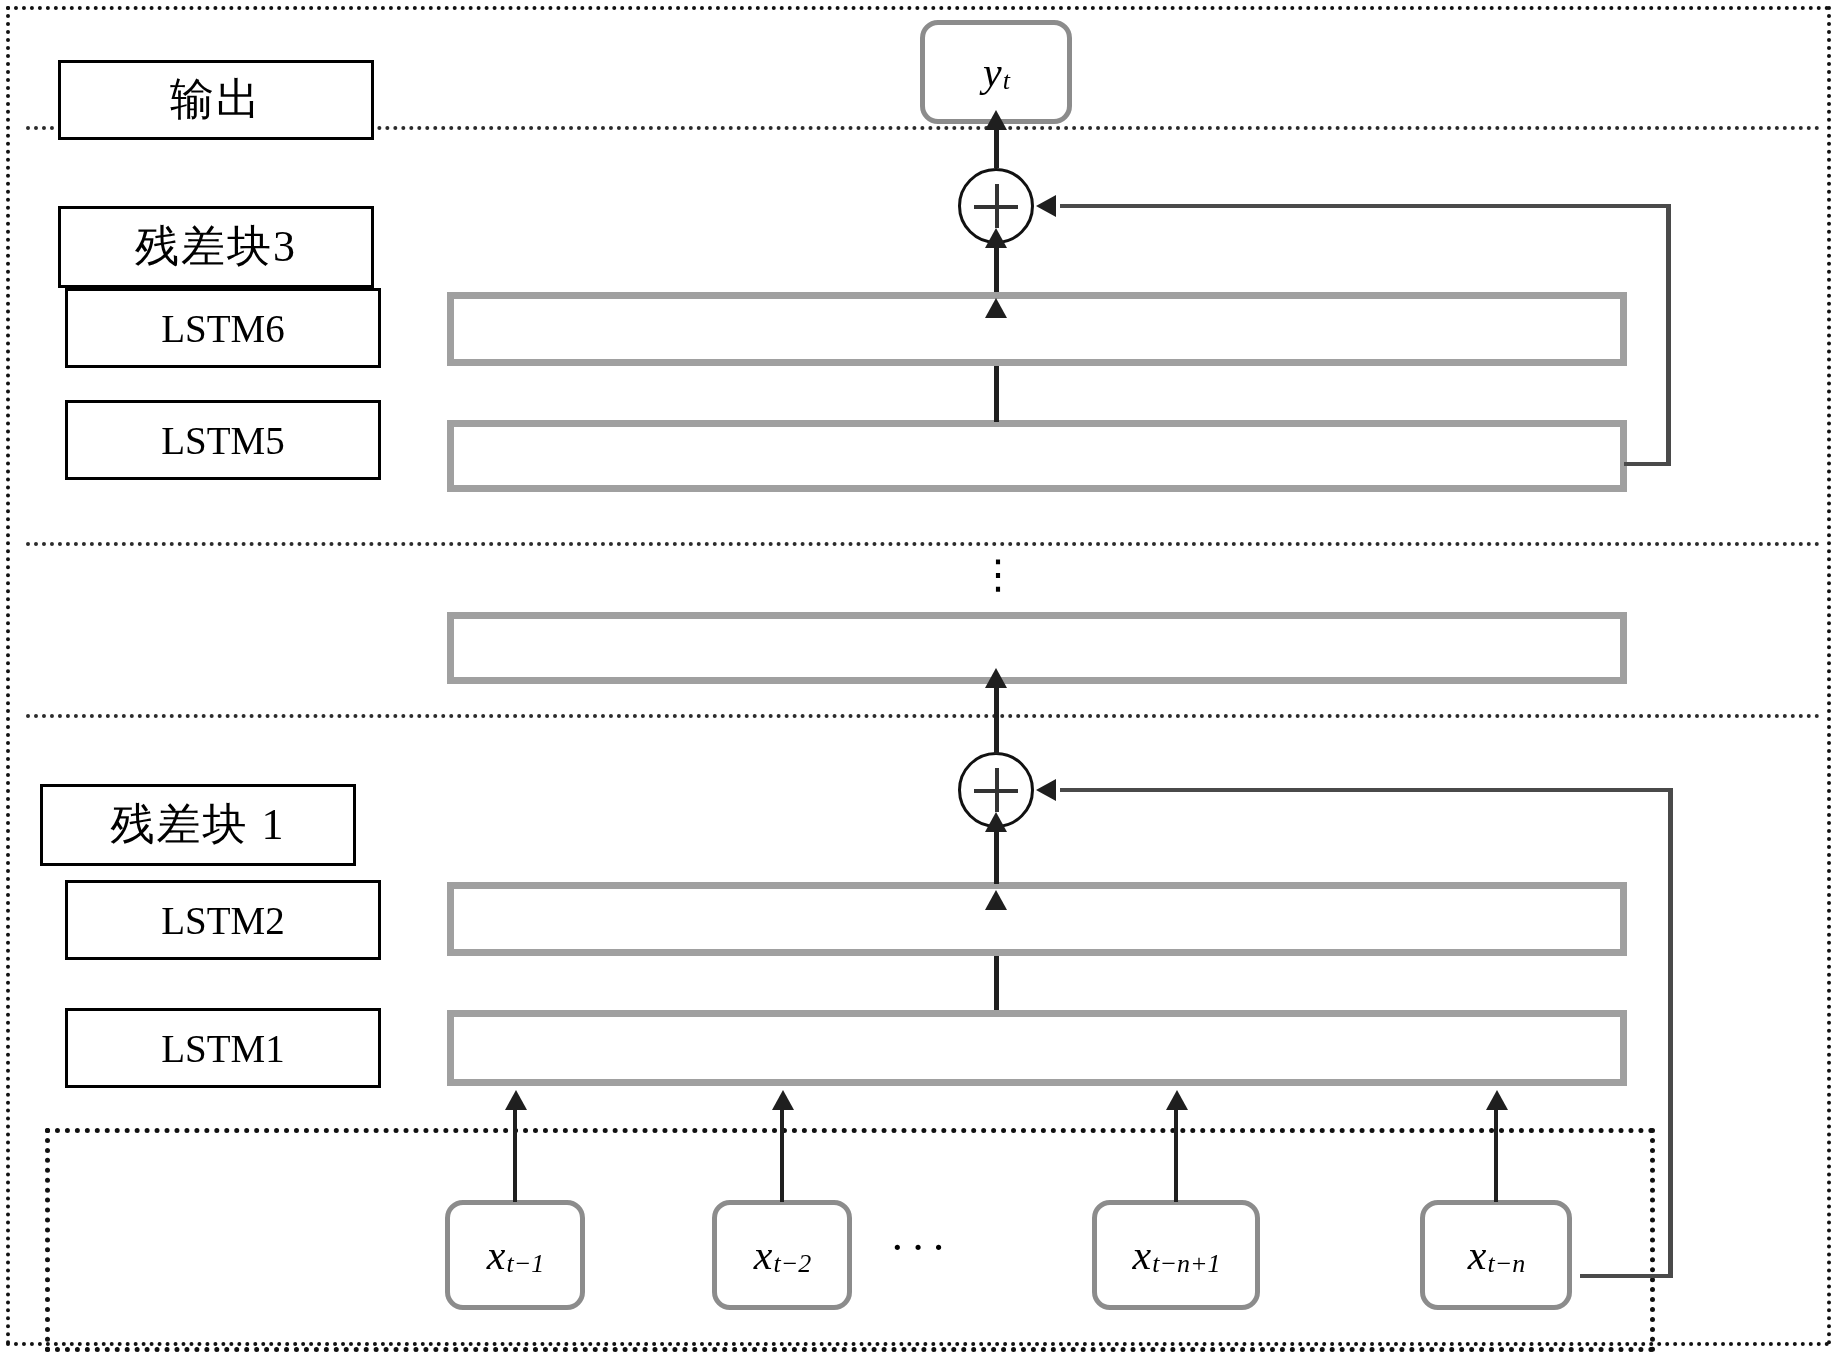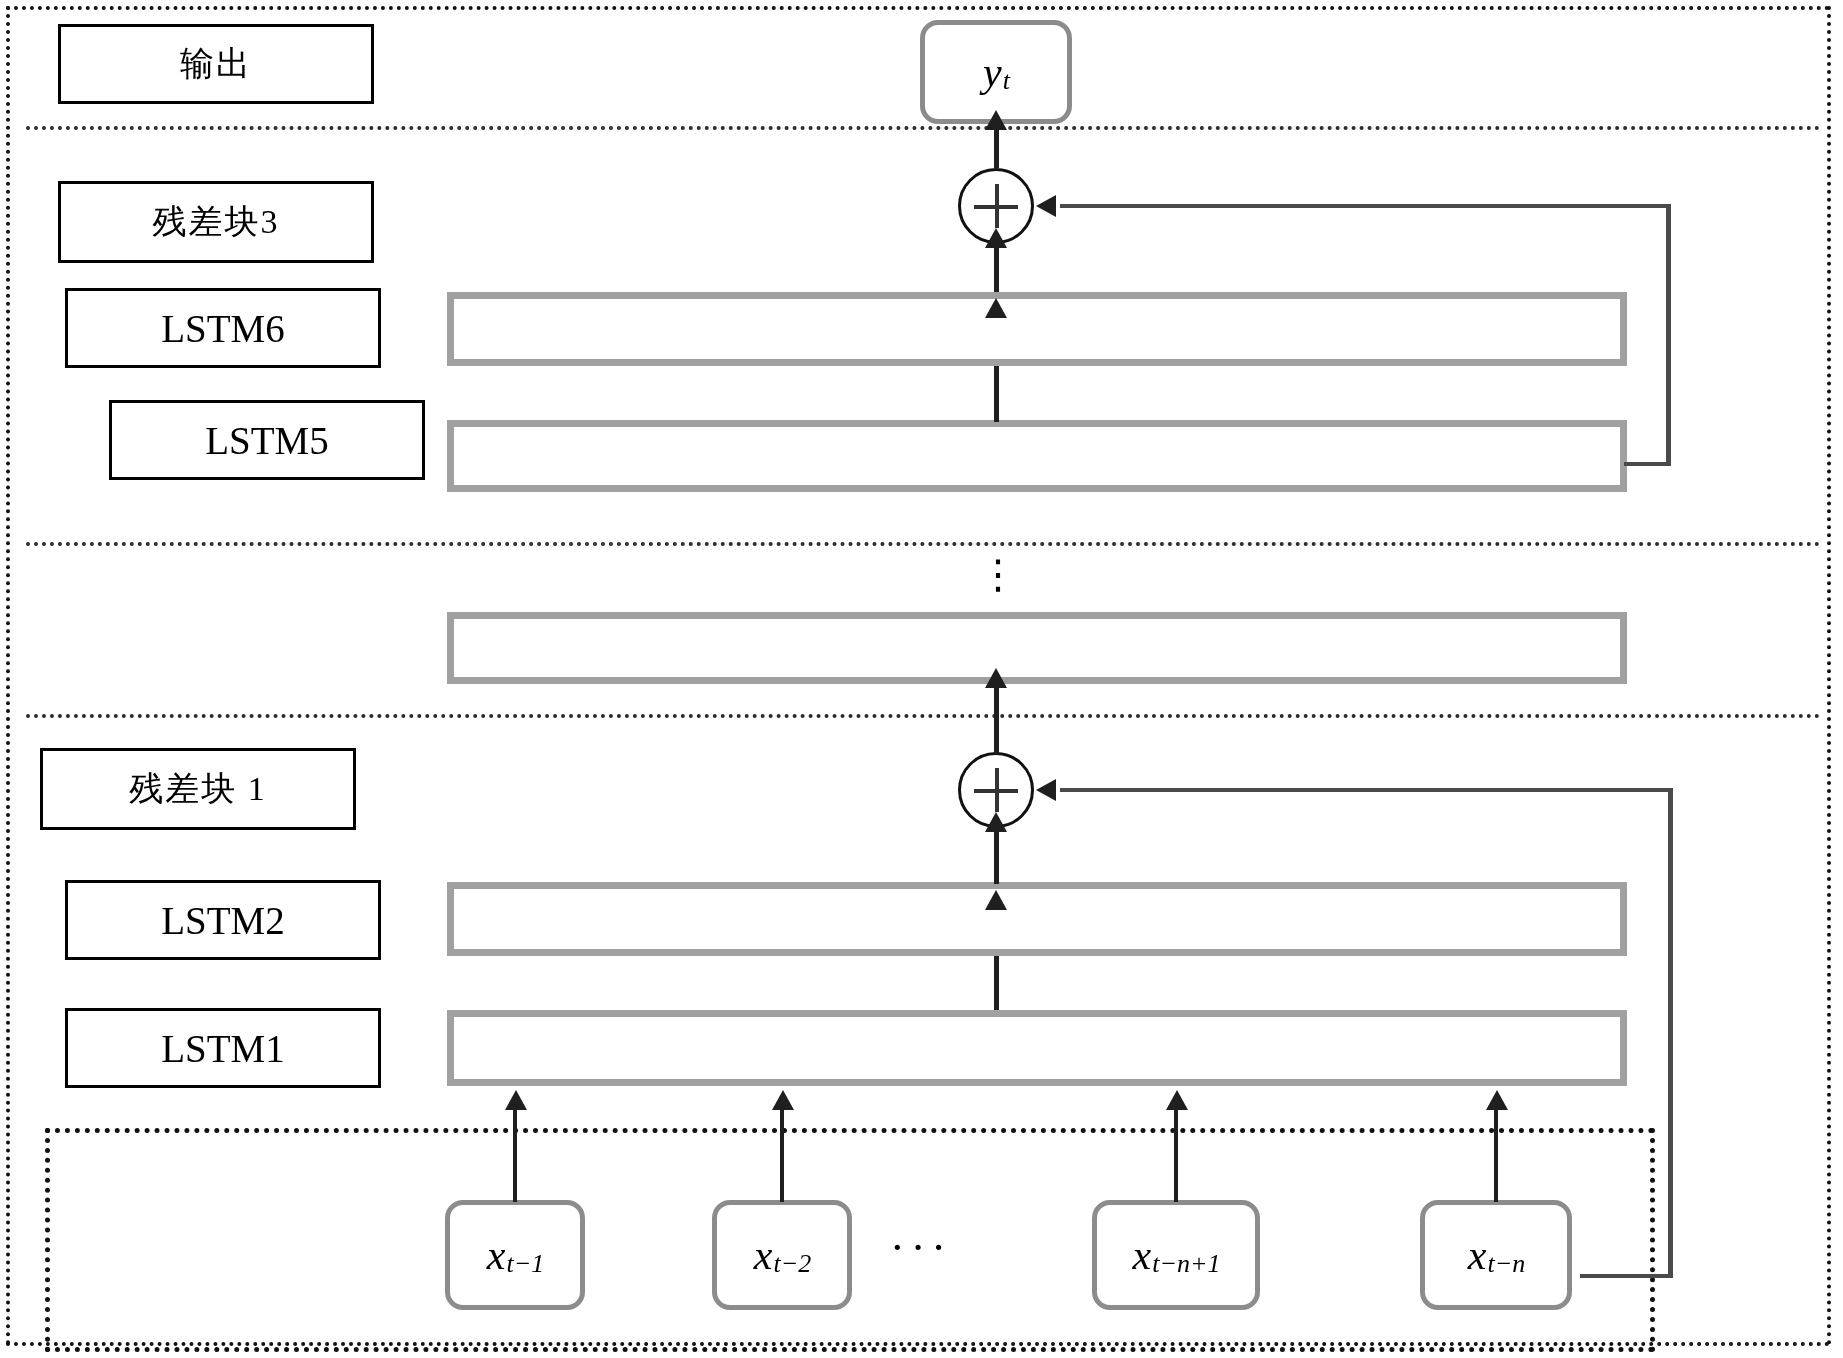--- a/index.html
+++ b/index.html
@@ -45,21 +45,21 @@
     border:3px solid #000;
     background:#fff;
     box-sizing:border-box;
     display:flex;
     align-items:center;
     justify-content:center;
     color:#000;
     line-height:1;
     white-space:nowrap;
   }
-  .label-box.cn{ font-size:34px; letter-spacing:2px; }
+  .label-box.cn{ font-size:44px; letter-spacing:2px;margin-top:36px; }
   .label-box.en{ font-size:39px; }
 
   
   .lstm-bar{
     position:absolute;
     border:7px solid #a0a0a0;
     background:#fff;
     box-sizing:border-box;
   }
 
@@ -156,29 +156,29 @@
   <div class="sep" style="left:26px; top:126px; width:1795px;"></div>
   <div class="sep" style="left:26px; top:542px; width:1795px;"></div>
   <div class="sep" style="left:26px; top:714px; width:1795px;"></div>
 
   <div class="input-region" style="left:45px; top:1128px; width:1610px; height:224px;"></div>
 
   <div class="label-box cn" style="left:58px; top:24px; width:316px; height:80px;">
     <span>输出</span>
   </div>
 
-  <div class="label-box cn" style="left:58px; top:181px; width:316px; height:82px;">
+  <div class="label-box cn" style="left:58px; top:170px; width:316px; height:82px;">
     <span>残差块3</span>
   </div>
 
   <div class="label-box en" style="left:65px; top:288px; width:316px; height:80px;">
     <span>LSTM6</span>
   </div>
 
-  <div class="label-box en" style="left:65px; top:400px; width:316px; height:80px;margin-left:44px;">
+  <div class="label-box en" style="left:65px; top:400px; width:316px; height:80px;">
     <span>LSTM5</span>
   </div>
 
 
   <div class="label-box cn" style="left:40px; top:748px; width:316px; height:82px;">
     <span>残差块 1</span>
   </div>
 
   <div class="label-box en" style="left:65px; top:880px; width:316px; height:80px;">
     <span>LSTM2</span>

